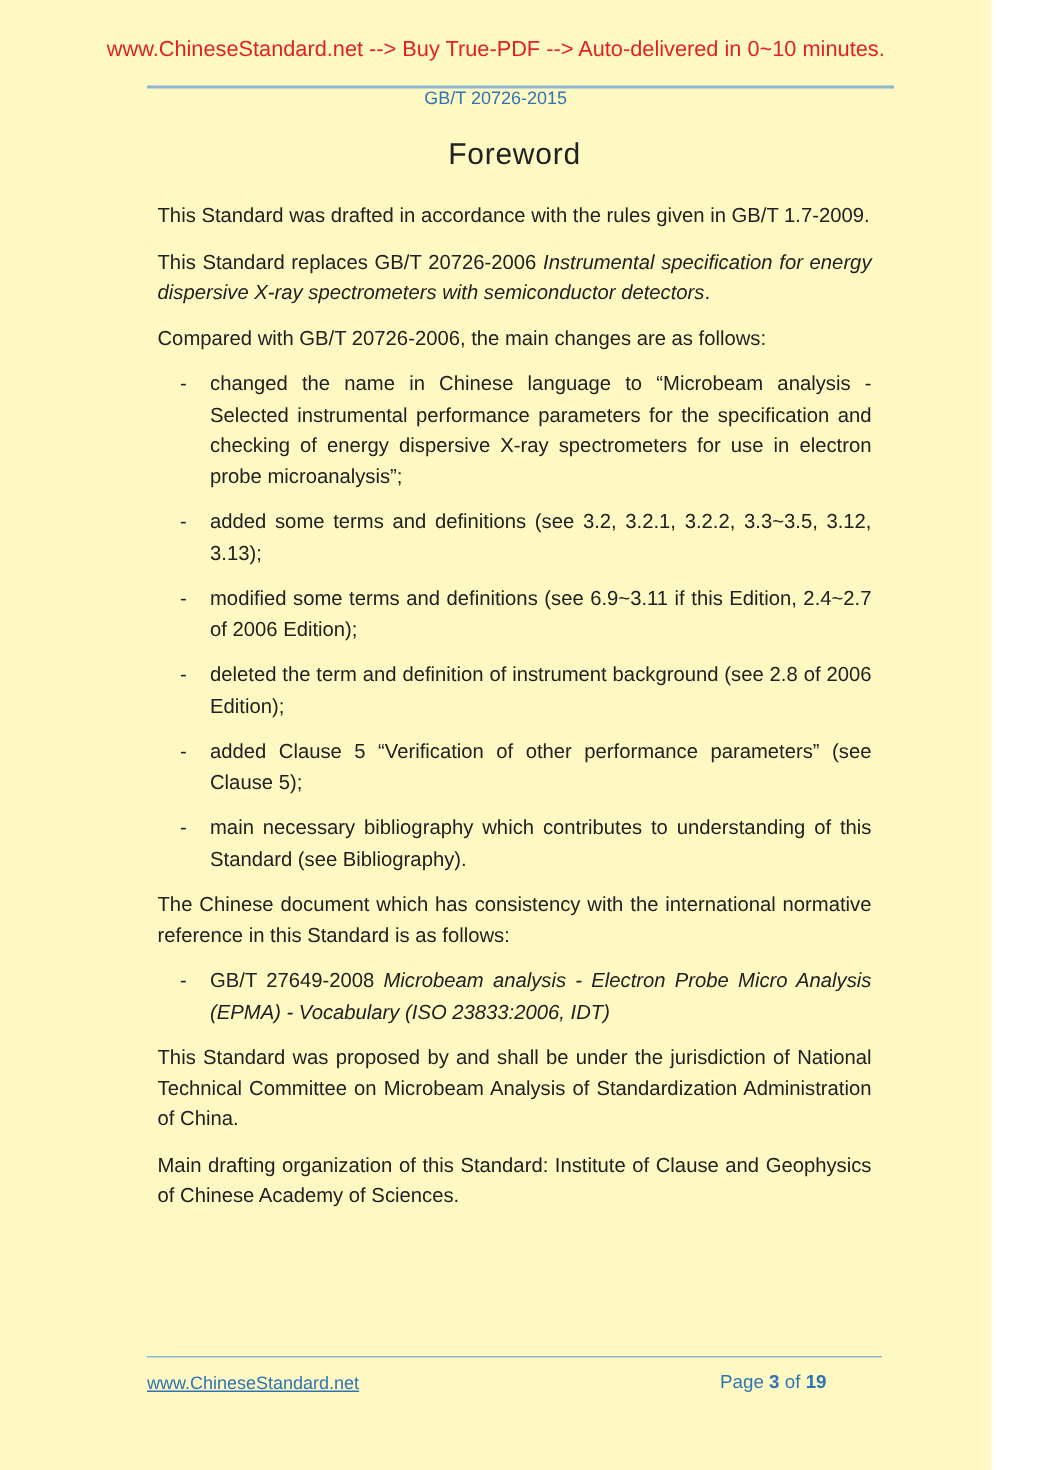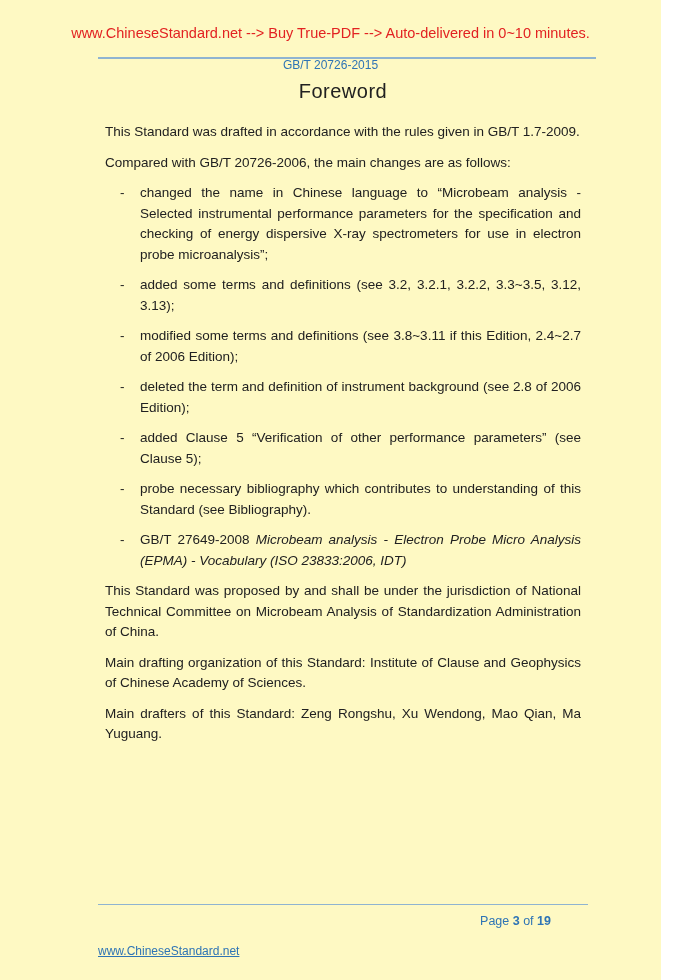--- a/index.html
+++ b/index.html
@@ -31,37 +31,37 @@
   .hrule{
     position:absolute;top:57px;left:98px;width:498px;height:2px;
     background:var(--rule);
   }
   .content{
     position:absolute;top:78px;left:105px;width:476px;
     font-size:13.5px;line-height:20.5px;
   }
   .title{
     text-align:center;font-size:20px;line-height:26px;
-    letter-spacing:0.5px;font-weight:400;margin:0 0 18px 0;
+    letter-spacing:0.5px;font-weight:400;margin:12px 0 18px 0;
   }
   .para{
     margin:0 0 10px 0;text-align:justify;
   }
   .bullet{
     display:flex;margin:0 0 10px 0;padding-left:15px;
   }
   .dash{flex:none;width:20px;}
   .btext{flex:1;text-align:justify;}
   .btext i,.para i{font-style:italic;}
   .frule{
     position:absolute;top:904px;left:98px;width:490px;height:1px;
     background:var(--rule);
   }
   .footer-link{
-    position:absolute;top:943px;left:98px;
+    position:absolute;top:914px;left:98px;
     color:var(--blue);font-size:12px;line-height:16px;
     text-decoration:underline;cursor:pointer;
   }
   .page-ind{
     position:absolute;top:913px;right:110px;
     color:var(--blue);font-size:12.5px;line-height:16px;
   }
   .page-ind b{font-weight:bold;}
 </style>
 </head>
@@ -72,52 +72,53 @@
   <div class="promo">www.ChineseStandard.net --&gt; Buy True-PDF --&gt; Auto-delivered in 0~10 minutes.</div>
 
   <div class="stdnum">GB/T 20726-2015</div>
 
   <div class="hrule"></div>
 
   <div class="content">
     <div class="title">Foreword</div>
     <div>
         <div class="para"><span>This Standard was drafted in accordance with the rules given in GB/T 1.7-2009.</span></div>
+        <div class="para"><span>This Standard replaces GB/T 20726-2006 </span><i>Instrumental specification for energy dispersive X-ray spectrometers with semiconductor detectors</i><span>.</span></div>
         <div class="para"><span>Compared with GB/T 20726-2006, the main changes are as follows:</span></div>
         <div class="bullet">
           <span class="dash">-</span>
           <span class="btext"><span>changed the name in Chinese language to “Microbeam analysis - Selected instrumental performance parameters for the specification and checking of energy dispersive X-ray spectrometers for use in electron probe microanalysis”;</span></span>
         </div>
         <div class="bullet">
           <span class="dash">-</span>
           <span class="btext"><span>added some terms and definitions (see 3.2, 3.2.1, 3.2.2, 3.3~3.5, 3.12, 3.13);</span></span>
         </div>
         <div class="bullet">
           <span class="dash">-</span>
-          <span class="btext"><span>modified some terms and definitions (see 3.8~3.11 if this Edition, 2.4~2.7 of 2006 Edition);</span></span>
+          <span class="btext"><span>modified some terms and definitions (see 6.9~3.11 if this Edition, 2.4~2.7 of 2006 Edition);</span></span>
         </div>
         <div class="bullet">
           <span class="dash">-</span>
           <span class="btext"><span>deleted the term and definition of instrument background (see 2.8 of 2006 Edition);</span></span>
         </div>
         <div class="bullet">
           <span class="dash">-</span>
           <span class="btext"><span>added Clause 5 “Verification of other performance parameters” (see Clause 5);</span></span>
         </div>
         <div class="bullet">
           <span class="dash">-</span>
-          <span class="btext"><span>probe necessary bibliography which contributes to understanding of this Standard (see Bibliography).</span></span>
+          <span class="btext"><span>main necessary bibliography which contributes to understanding of this Standard (see Bibliography).</span></span>
         </div>
+        <div class="para"><span>The Chinese document which has consistency with the international normative reference in this Standard is as follows:</span></div>
         <div class="bullet">
           <span class="dash">-</span>
           <span class="btext"><span>GB/T 27649-2008 </span><i>Microbeam analysis - Electron Probe Micro Analysis (EPMA) - Vocabulary (ISO 23833:2006, IDT)</i></span>
         </div>
         <div class="para"><span>This Standard was proposed by and shall be under the jurisdiction of National Technical Committee on Microbeam Analysis of Standardization Administration of China.</span></div>
         <div class="para"><span>Main drafting organization of this Standard: Institute of Clause and Geophysics of Chinese Academy of Sciences.</span></div>
-        <div class="para"><span>Main drafters of this Standard: Zeng Rongshu, Xu Wendong, Mao Qian, Ma Yuguang.</span></div>
       </div>
   </div>
 
   <div class="frule"></div>
 
   <a class="footer-link">www.ChineseStandard.net</a>
 
   <div class="page-ind">
     <span>Page</span>
     <b>3</b>

